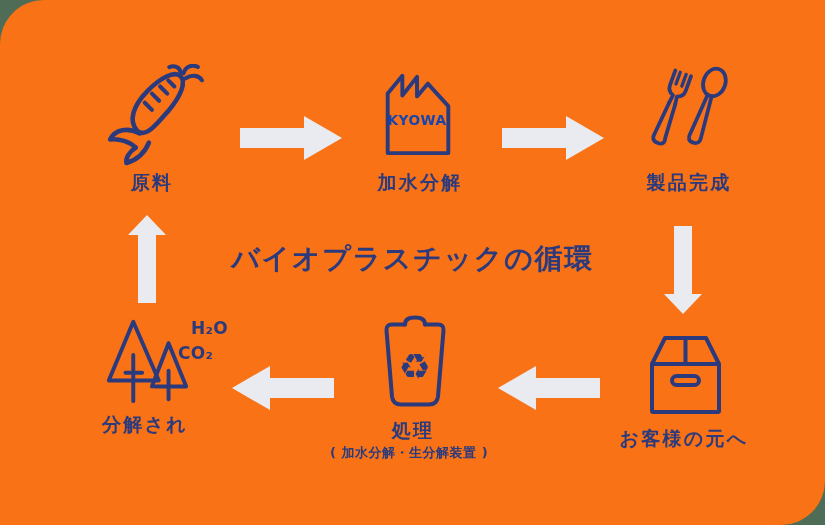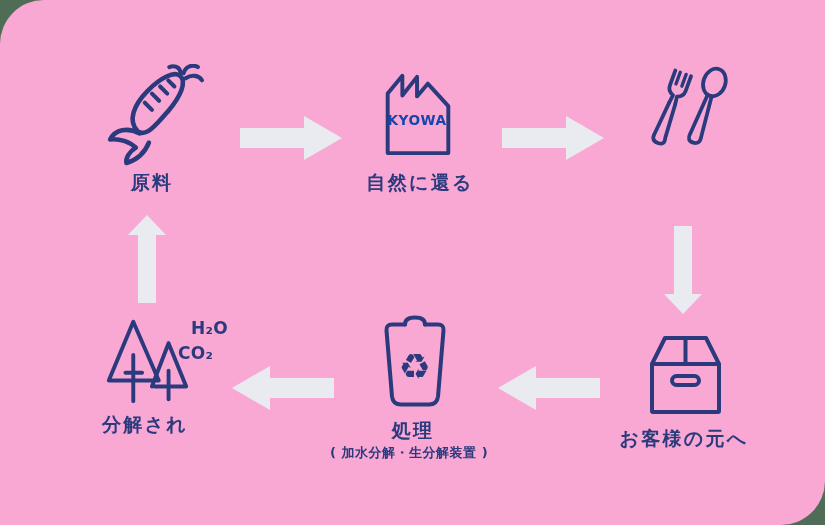--- a/index.html
+++ b/index.html
@@ -5,21 +5,21 @@
   html,body{margin:0;padding:0;}
   body{
     width:825px;height:525px;
     background:#4e6c56;
     font-family:"DejaVu Sans","Liberation Sans",sans-serif;
     overflow:hidden;
   }
   .card{
     position:relative;
     width:825px;height:525px;
-    background:#f9a8d4;
+    background:#f97316;
     border-radius:44px 0 44px 0;
     box-sizing:border-box;
   }
   .abs{position:absolute;}
   .icon{color:#2b3a7d;}
   .icon svg{display:block;width:100%;height:100%;}
   .arrow{color:#e9ebf0;}
   .label{
     position:absolute;
     transform:translateX(-50%);
@@ -91,28 +91,30 @@
         <path d="M26,40 L23,73 Q22,80 29,80 Q36,80 34,73 L32,40"></path>
       </g>
       <g transform="rotate(20 62 45)">
         <ellipse cx="62" cy="18" rx="10.5" ry="13.5"></ellipse>
         <path d="M60,31 L57,72 Q56,79 62,79 Q69,79 68,72 L64,31"></path>
       </g>
     </svg>
   </div>
 
   <div class="label" style="left:152px;top:170px;">原料</div>
-  <div class="label" style="left:420px;top:170px;">自然に還る</div>
+  <div class="label" style="left:420px;top:170px;">加水分解</div>
+  <div class="label" style="left:689px;top:170px;">製品完成</div>
 
   <div class="abs arrow" style="left:128px;top:215px;width:38px;height:88px;">
     <svg viewBox="0 0 38 88">
         <polygon fill="currentColor" points="19,0 38,20 28,20 28,88 10,88 10,20 0,20"></polygon>
       </svg>
   </div>
 
+  <div class="title">バイオプラスチックの循環</div>
 
   <div class="abs arrow" style="left:664px;top:226px;width:38px;height:88px;">
     <svg viewBox="0 0 38 88">
         <polygon fill="currentColor" points="10,0 28,0 28,68 38,68 19,88 0,68 10,68"></polygon>
       </svg>
   </div>
 
   <div class="abs icon" style="left:98px;top:310px;width:98px;height:98px;">
     <svg viewBox="0 0 100 100" fill="none" stroke="currentColor" stroke-width="4" stroke-linecap="round" stroke-linejoin="round">
       <path d="M36,12 L11,72 L62,72 Z"></path>

